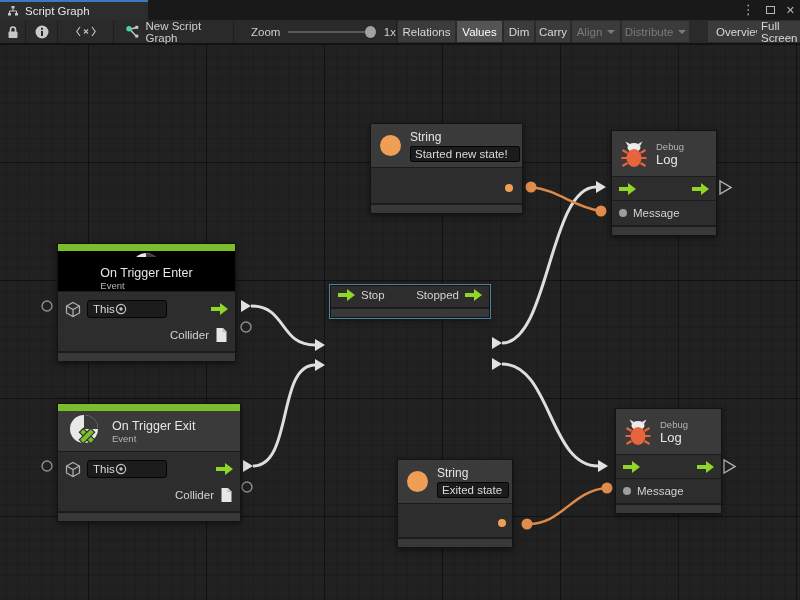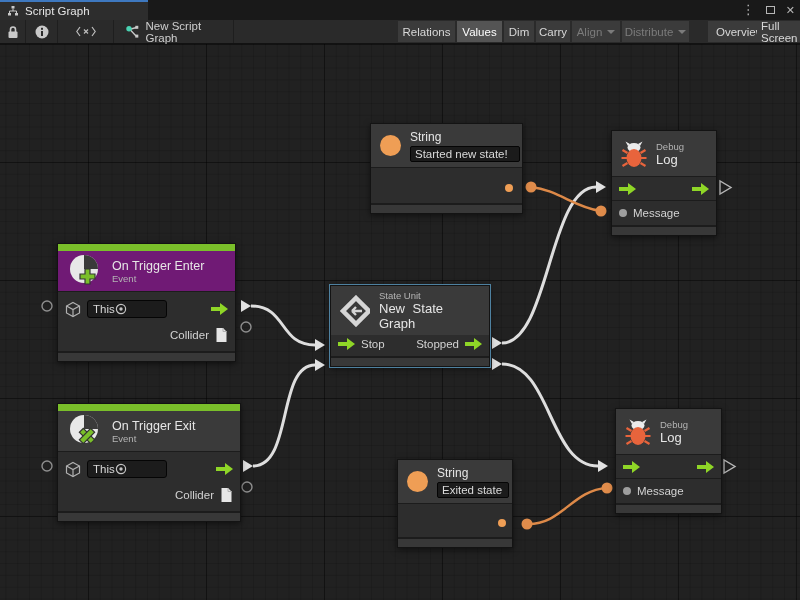--- a/index.html
+++ b/index.html
@@ -117,20 +117,26 @@
     <div class="tseg" style="left:114px;width:120px;justify-content:flex-start;padding-left:11px;gap:7px;">
       <svg width="14" height="13">
         <path d="M5,4.5 L11,11 M6,4 L11.5,2.5" stroke="#c9c9c9" stroke-width="1.3" fill="none"></path>
         <circle cx="4" cy="3.8" r="2.7" fill="#49d2b2"></circle>
         <rect x="10.3" y="0.8" width="3" height="3" fill="#c9c9c9"></rect>
         <rect x="10.3" y="9.6" width="3" height="3" fill="#c9c9c9"></rect>
       </svg>
       <span class="tlabel">New Script Graph</span>
     </div>
 
+    <div class="tseg" style="left:234px;width:163px;justify-content:flex-start;gap:8px;padding-left:17px;">
+      <span class="tlabel">Zoom</span>
+      <span class="slider-track" style="width:88px;"></span>
+      <span class="slider-handle" style="margin-left:-14px;"></span>
+      <span class="tlabel">1x</span>
+    </div>
 
     <div class="tbtn" style="left:398px;width:57px;">
       <span>Relations</span>
       </div>
     <div class="tbtn active" style="left:457px;width:45px;">
       <span>Values</span>
       </div>
     <div class="tbtn" style="left:504px;width:30px;">
       <span>Dim</span>
       </div>
@@ -226,21 +232,21 @@
     </div>
     <div class="nbody prow" style="height:25px;">
       <span class="dot gray-dot"></span>
       <span class="plabel">Message</span>
     </div>
     <div class="nfoot"></div>
   </div>
 
   <div class="node" style="left:57px;top:243px;width:179px;">
     <div class="ebar"></div>
-    <div class="nhead" style="height:40px;background:#701a75;">
+    <div class="nhead" style="height:40px;background:#000000;flex-direction:column;">
       <svg width="36" height="36">
         <circle cx="17" cy="16" r="14" fill="#e8e8e8"></circle>
         <path d="M17,16 L17,2 A14,14 0 0 1 31,16 Z" fill="#3a3a3a"></path>
         <path d="M18,16 h5 v5 h5 v5 h-5 v5 h-5 v-5 h-5 v-5 h5 z" fill="#7abf2a" stroke="#343434" stroke-width="1.2"></path>
       </svg>
       <div>
         <div class="ntitle" style="font-size:12.5px;">On Trigger Enter</div>
         <div class="nsub">Event</div>
       </div>
     </div>
@@ -267,30 +273,20 @@
         <svg width="13" height="16">
           <path d="M1.5,1 h6.5 l3.5,3.5 V15 H1.5 Z" fill="#e6e6e6"></path>
           <path d="M8,1 V4.5 H11.5" fill="none" stroke="#b0b0b0" stroke-width="1"></path>
         </svg>
       </div>
     </div>
     <div class="nfoot"></div>
   </div>
 
   <div class="node selected" style="left:330px;top:285px;width:160px;">
-    <div class="nhead" style="height:49px;">
-      <svg width="32" height="32">
-        <polygon points="16,3 29,16 16,29 3,16" fill="none" stroke="#d6d6d6" stroke-width="4.5"></polygon>
-        <path d="M22,16 L12,16 M12,16 L16,12 M12,16 L16,20" stroke="#d6d6d6" stroke-width="2.4" fill="none"></path>
-      </svg>
-      <div>
-        <div class="nsub">State Unit</div>
-        <div class="ntitle wordspace" style="font-size:13px;">New State Graph</div>
-      </div>
-    </div>
     <div class="nbody prow" style="height:21px;border-top:none;padding-bottom:3px;">
       <svg width="17" height="12">
         <polygon points="0,4 9,4 9,0 17,6 9,12 9,8 0,8" fill="#8fd627"></polygon>
         </svg>
       <span class="plabel">Stop</span>
       <span class="spacer"></span>
       <span class="plabel">Stopped</span>
       <svg width="17" height="12">
         <polygon points="0,4 9,4 9,0 17,6 9,12 9,8 0,8" fill="#8fd627"></polygon>
         </svg>

